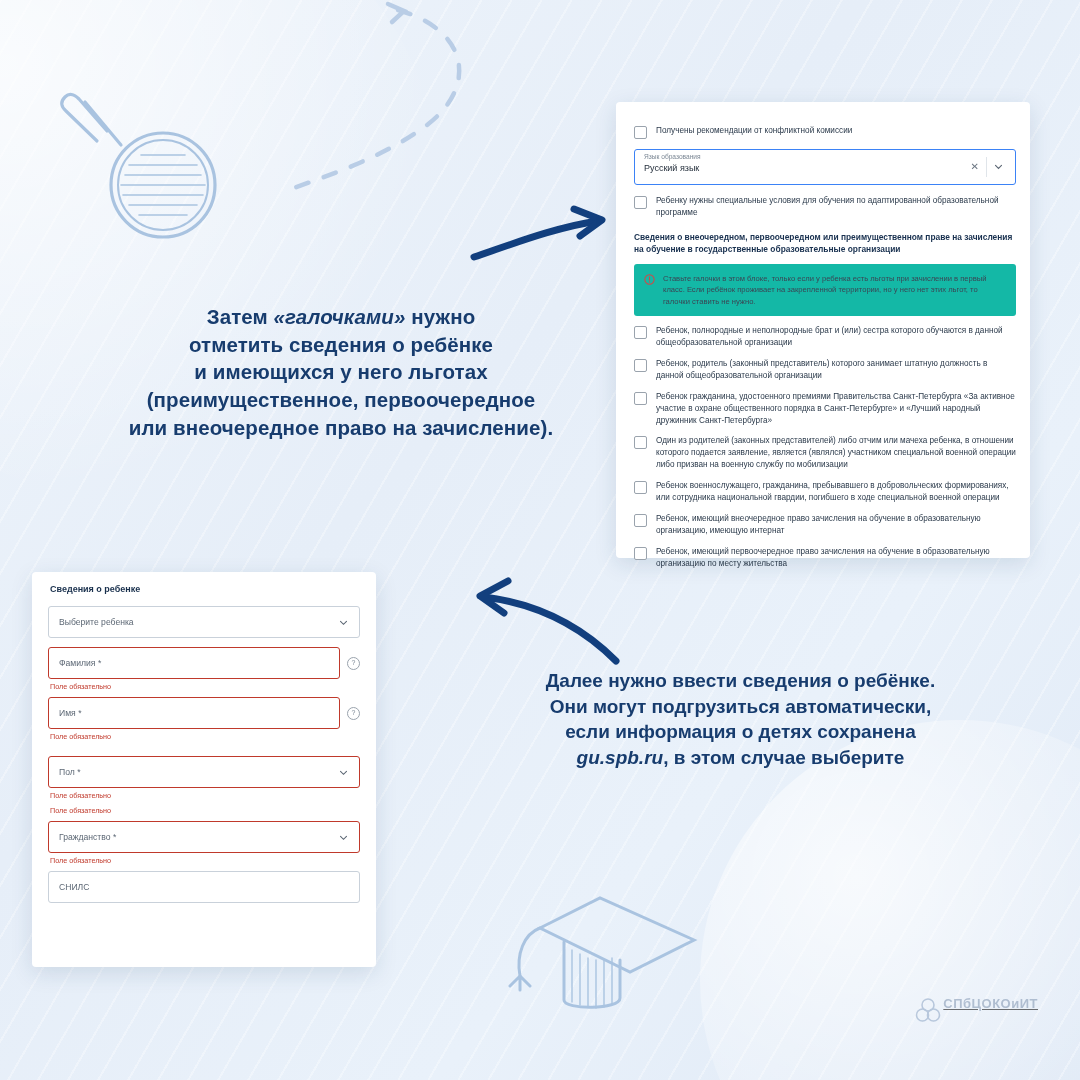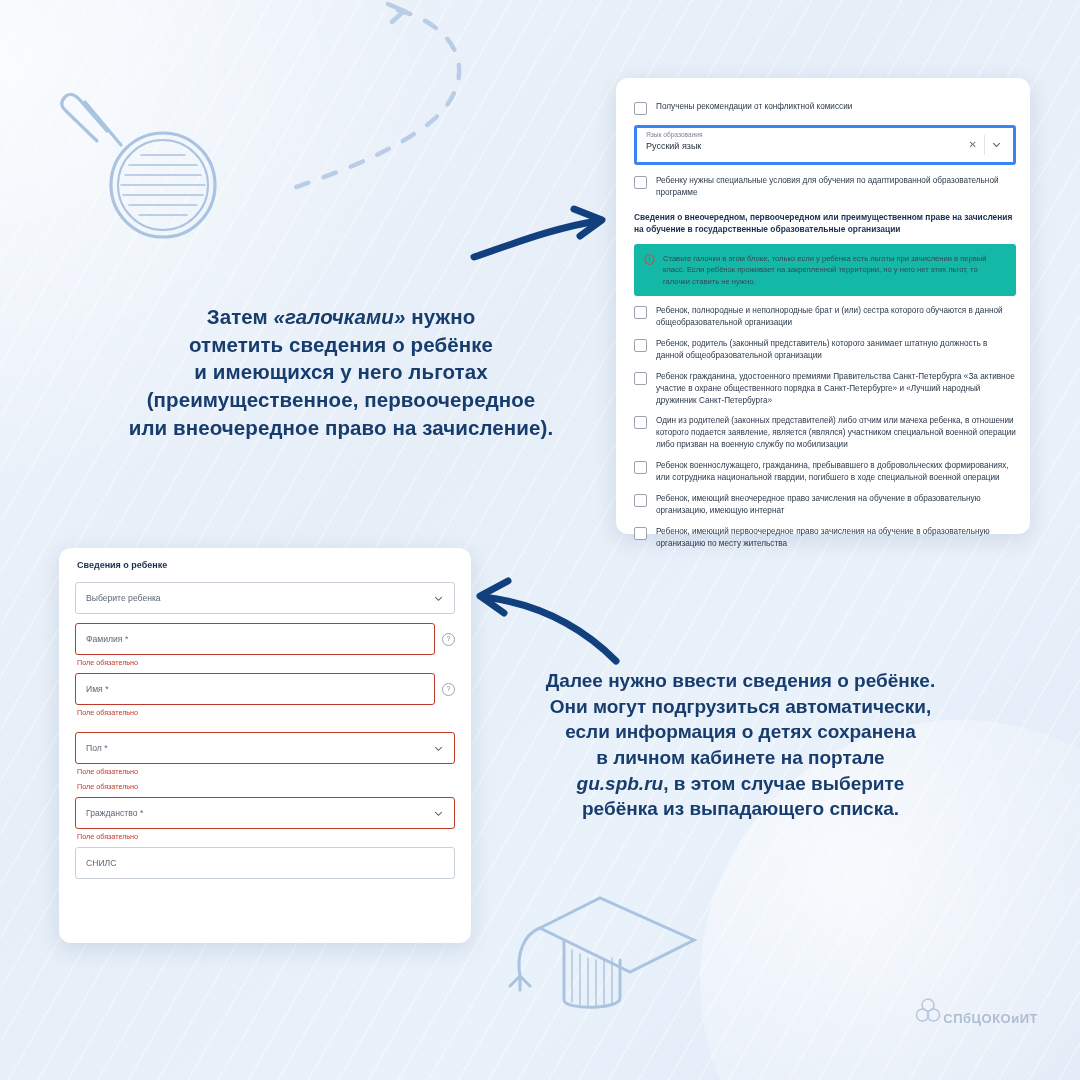--- a/index.html
+++ b/index.html
@@ -42,39 +42,40 @@
   }
   #text-top{left:76px;top:303px;width:530px;font-size:20.5px;letter-spacing:.1px;}
   #text-bottom{left:468px;top:668px;width:545px;font-size:19px;}
   .em-italic{font-style:italic;font-weight:700;}
   .link-bold{font-style:italic;font-weight:700;}
 
   
   .card{
     position:absolute;background:#fff;
     box-shadow:0 6px 22px rgba(27,58,102,.13);
-    border-radius:12px;
+    border-radius:4px;
+    margin-top:24px;
   }
 
   
   #card-benefits{
     left:616px;top:78px;width:414px;height:456px;
     padding:0;
   }
   #card-benefits .inner{padding:14px 14px 10px 18px;box-sizing:border-box;height:100%;}
   .chk-row{display:flex;align-items:flex-start;gap:9px;margin:9px 0;}
   .chk{
     width:11px;height:11px;border:1px solid #9aa3ad;border-radius:2px;
     background:#fff;flex:0 0 auto;margin-top:1px;
   }
   .chk-label{
     font-size:8.2px;color:#2b3a4b;line-height:1.45;
   }
   .select-field{
-    position:relative;border:3px solid #3b82f6;border-radius:3px;
+    position:relative;border:1px solid #3b82f6;border-radius:3px;
     height:34px;margin:10px 0 10px 0;background:#fff;
   }
   .select-field .float-label{
     position:absolute;left:9px;top:3px;font-size:6.6px;color:#7b8794;
   }
   .select-field .value{
     position:absolute;left:9px;top:13px;font-size:9px;color:#1f2a37;
   }
   .select-field .clear{
     position:absolute;right:36px;top:11px;font-size:10px;color:#6b7682;
@@ -91,21 +92,21 @@
   }
   .notice{
     display:flex;gap:8px;align-items:flex-start;
     background:#14b8a6;border-radius:3px;padding:9px 10px;margin-bottom:4px;
   }
   .notice .ico{flex:0 0 auto;margin-top:1px;}
   .notice .txt{font-size:7.6px;color:#3a4654;line-height:1.5;}
 
   
   #card-child{
-    left:59px;top:548px;width:412px;height:395px;
+    left:32px;top:548px;width:344px;height:395px;
   }
   #card-child .inner{padding:12px 16px;box-sizing:border-box;}
   .card-head{font-size:9px;font-weight:700;color:#19304d;margin:0 0 12px 2px;}
   .field-row{display:flex;align-items:center;gap:7px;}
   .field{
     position:relative;height:30px;border:1px solid #c9d1da;border-radius:3px;
     background:#fff;flex:1 1 auto;
   }
   .field .ph{
     position:absolute;left:10px;top:50%;transform:translateY(-50%);
@@ -117,22 +118,23 @@
     width:11px;height:11px;border-radius:50%;border:1px solid #9aa3ad;
     color:#7b8794;font-size:7px;line-height:10px;text-align:center;flex:0 0 auto;
   }
   .err{
     font-size:7.2px;color:#c0392b;margin:3px 0 6px 2px;
   }
   .sp{height:9px;}
 
   
   #logo{
-    position:absolute;right:42px;bottom:54px;display:flex;align-items:flex-end;
+    position:absolute;right:42px;bottom:54px;display:flex;align-items:flex-start;
     opacity:.55;
+    text-decoration:underline;
   }
   #logo .logo-text{font-size:13px;font-weight:700;color:#7f94b0;letter-spacing:.5px;}
 </style>
 </head>
 <body>
 
 <div class="bg-stripes"></div>
 <div class="bg-blob b1"></div>
 <div class="bg-blob b2"></div>
 
@@ -193,25 +195,23 @@
   <div>отметить сведения о ребёнке</div>
   <div>и имеющихся у него льготах</div>
   <div>(преимущественное, первоочередное</div>
   <div>или внеочередное право на зачисление).</div>
 </div>
 
 <div class="text-block" id="text-bottom">
   <div>Далее нужно ввести сведения о ребёнке.</div>
   <div>Они могут подгрузиться автоматически,</div>
   <div>если информация о детях сохранена</div>
-  <div>в личном кабинете на портале</div>
   <div>
     <span class="link-bold">gu.spb.ru</span><span>, в этом случае выберите</span>
   </div>
-  <div>ребёнка из выпадающего списка.</div>
 </div>
 
 <div class="card" id="card-benefits">
   <div class="inner">
 
     <div class="chk-row">
       <div class="chk"></div>
       <div class="chk-label">Получены рекомендации от конфликтной комиссии</div>
     </div>
 

